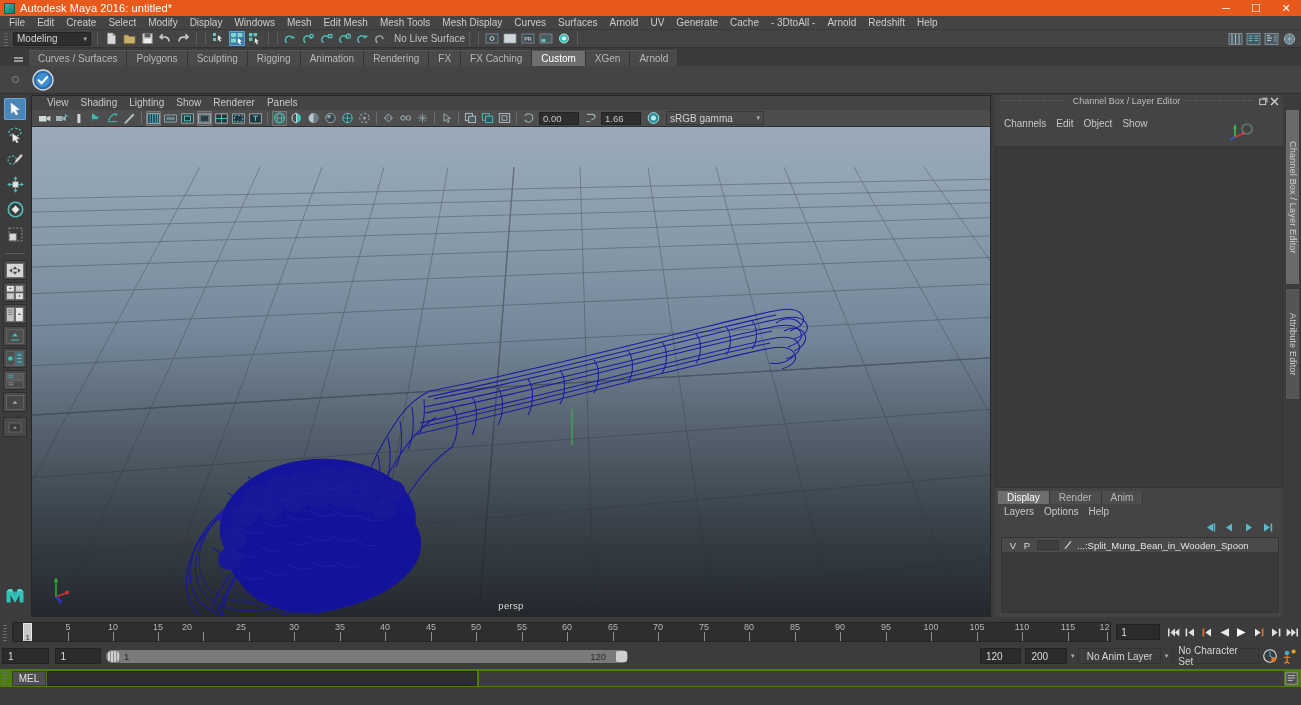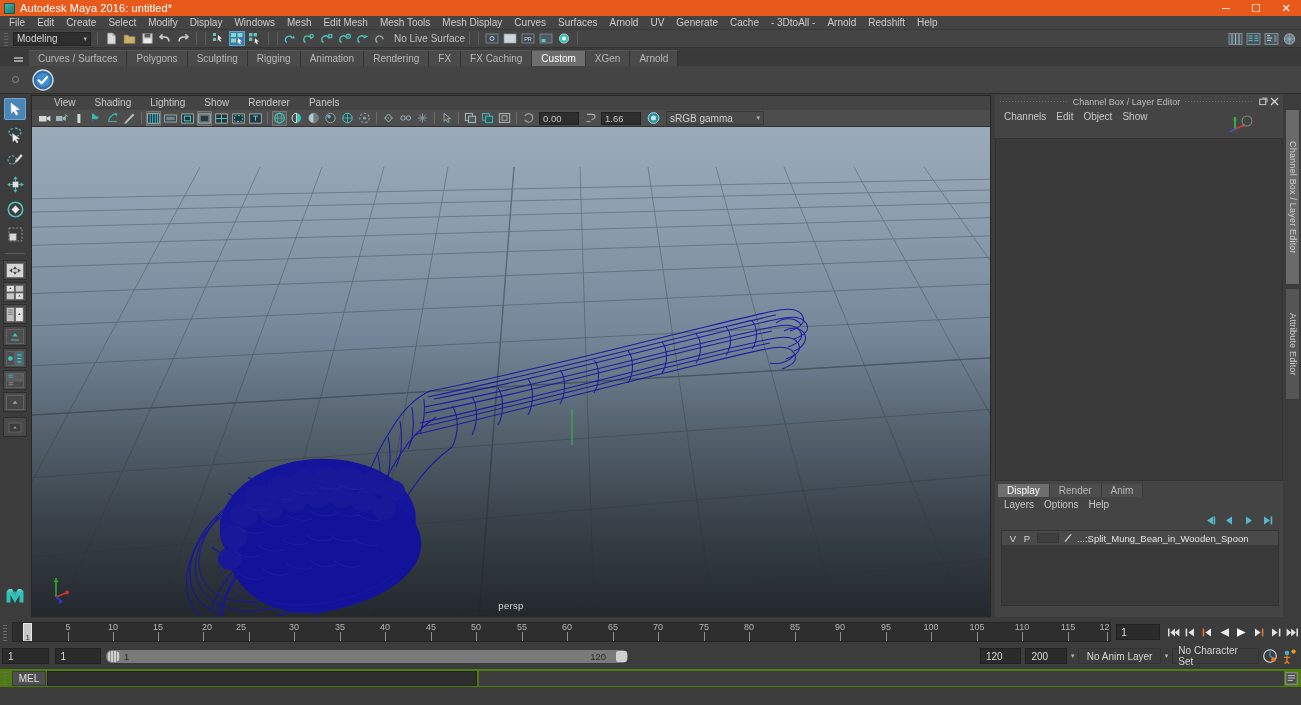--- a/index.html
+++ b/index.html
@@ -121,21 +121,21 @@
 
   
   .viewpanel {
     position: absolute; top: 95px; left: 31px; width: 960px; height: 522px;
     background: #2b2b2b; border: 1px solid #262626;
   }
   .vp-menubar {
     height: 14px; background: #444; display: flex; align-items: center; padding-left: 9px;
   }
   .vp-menu {
-    font-size: 10px; color: #c8c8c8; padding: 0 6px; line-height: 14px; margin-left: 7px;
+    font-size: 10px; color: #c8c8c8; padding: 0 6px; line-height: 14px;
   }
   .vp-toolbar {
     height: 17px; background: #4d4d4d; display: flex; align-items: center;
     padding-left: 4px; border-bottom: 1px solid #2f2f2f;
   }
   .vp-ico {
     width: 15px; height: 15px; margin: 0 1px;
     display: inline-flex; align-items: center; justify-content: center; border-radius: 1px;
   }
   .vp-ico.on { background: #5a5a5a; box-shadow: inset 0 0 0 1px #777; }
@@ -172,21 +172,21 @@
   .rp-titlebar {
     height: 13px; background: #444; display: flex; align-items: center; position: relative;
   }
   .rp-dots { flex: 1; height: 4px;
     background-image: radial-gradient(circle, #6d6d6d 0.8px, transparent 0.9px);
     background-size: 3px 3px; margin: 0 4px;
   }
   .rp-title { font-size: 9px; color: #bdbdbd; white-space: nowrap; }
   .rp-tbtn { width: 11px; height: 11px; display:flex; align-items:center; justify-content:center;
     font-size: 9px; color: #c8c8c8; }
-  .cb-area { background: #444; position: relative; height: 375px; }
+  .cb-area { background: #444; position: relative; height: 375px; margin-top: 8px; }
   .cb-gizmo { position: absolute; right: 30px; top: 4px; }
   .cb-menubar { height: 16px; display: flex; align-items: center; padding-left: 4px; }
   .cb-menu { font-size: 10px; color: #c8c8c8; padding: 0 5px; line-height: 15px; }
   .cb-body { position: absolute; top: 30px; left: 0; right: 0; bottom: 2px; background: #3a3a3a; border:1px solid #333; }
 
   .le-tabs { height: 14px; display: flex; align-items: flex-end; padding-left: 3px; background:#444; }
   .le-tab {
     height: 13px; line-height: 13px; padding: 0 9px; font-size: 10px;
     color: #b8b8b8; background: #4d4d4d; border-right: 1px solid #383838;
   }
@@ -1156,21 +1156,21 @@
       <div class="ts-cursor" style="left:10px;">
         <div class="n">1</div>
       </div>
       <div class="ts-tick" style="left:55px"></div>   
         <div class="ts-lbl" style="left:55px">5</div>
       <div class="ts-tick" style="left:100px"></div>  
         <div class="ts-lbl" style="left:100px">10</div>
       <div class="ts-tick" style="left:145px"></div>  
         <div class="ts-lbl" style="left:145px">15</div>
       <div class="ts-tick" style="left:190px"></div>  
-        <div class="ts-lbl" style="left:194px">20</div>
+        <div class="ts-lbl" style="left:174px">20</div>
       <div class="ts-tick" style="left:236px"></div>  
         <div class="ts-lbl" style="left:228px">25</div>
       <div class="ts-tick" style="left:281px"></div>  
         <div class="ts-lbl" style="left:281px">30</div>
       <div class="ts-tick" style="left:327px"></div>  
         <div class="ts-lbl" style="left:327px">35</div>
       <div class="ts-tick" style="left:372px"></div>  
         <div class="ts-lbl" style="left:372px">40</div>
       <div class="ts-tick" style="left:418px"></div>  
         <div class="ts-lbl" style="left:418px">45</div>

